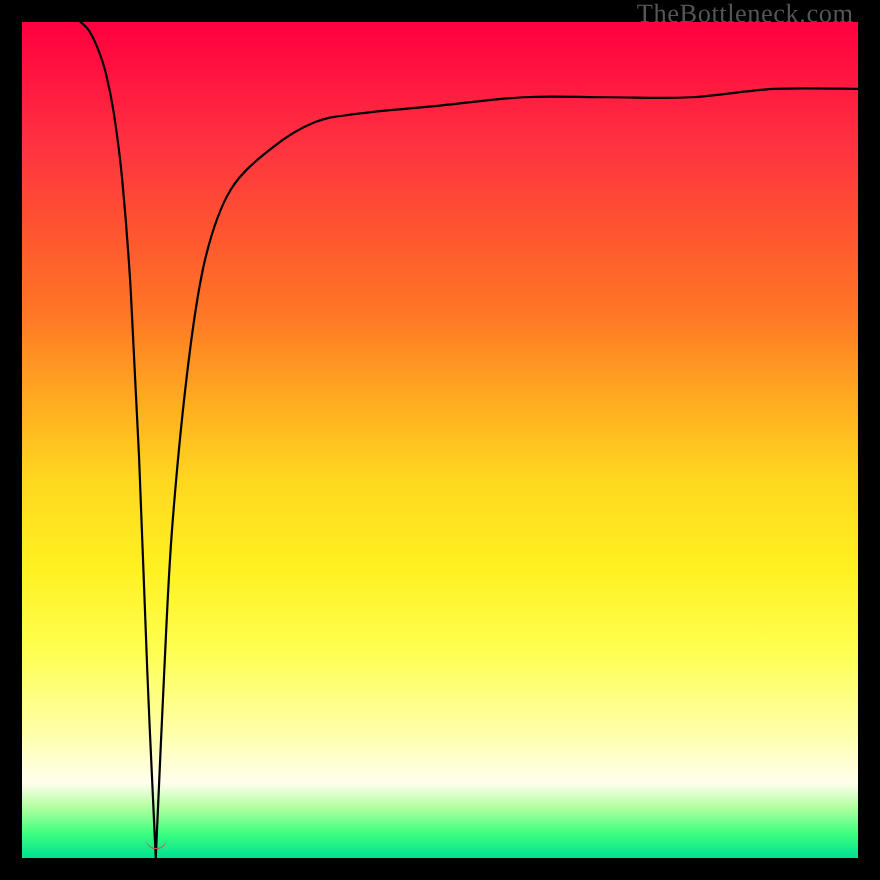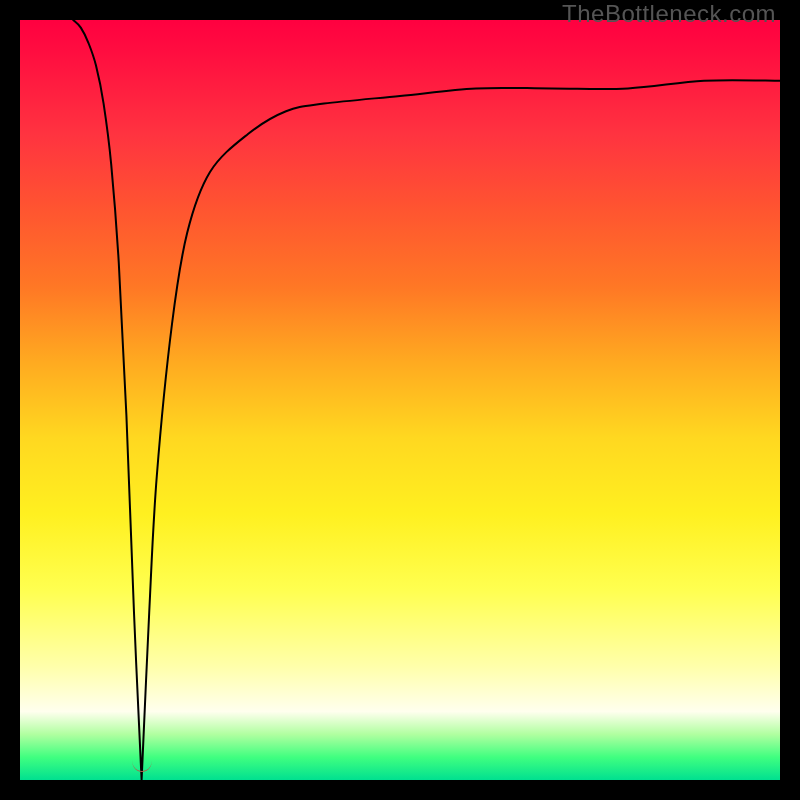--- a/index.html
+++ b/index.html
@@ -46,21 +46,21 @@
     width: 26px;
     height: 22px;
     
     pointer-events: none;
   }
   .dip-marker svg { display:block; }
   .watermark {
     position: absolute;
     top: 0;
     right: 24px;
-    font-family: Liberation Sans, sans-serif;
+    font-family: Liberation Serif, serif;
     font-size: 24px;
     color: #555555;
     letter-spacing: 0.5px;
     user-select: none;
   }
 </style>
 </head>
 <body>
 
 <div class="frame">

